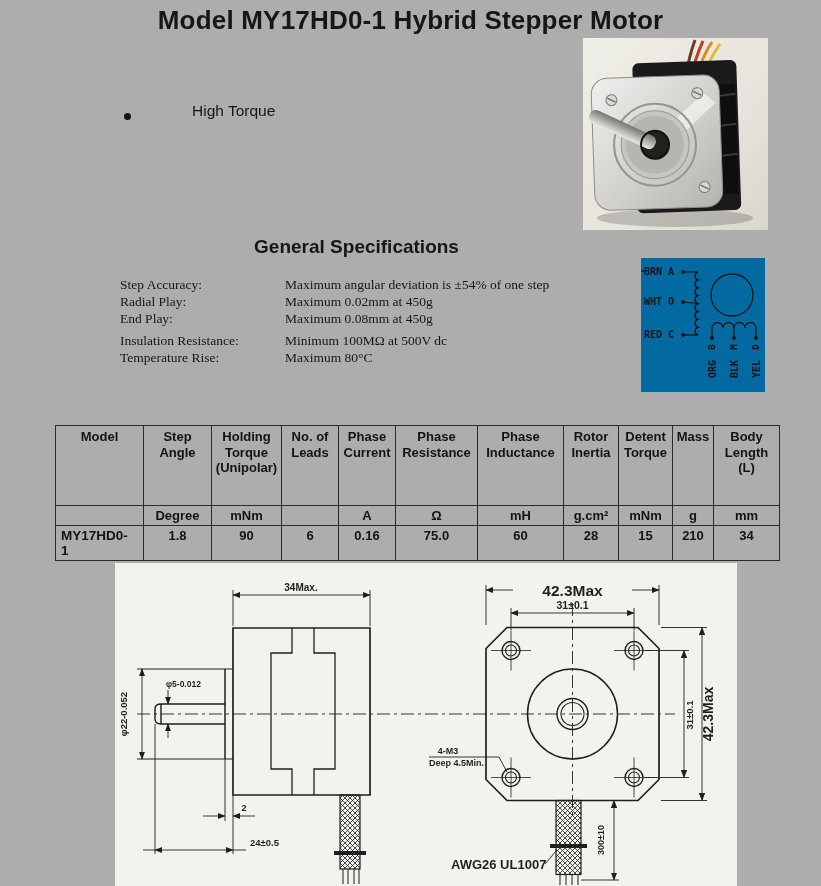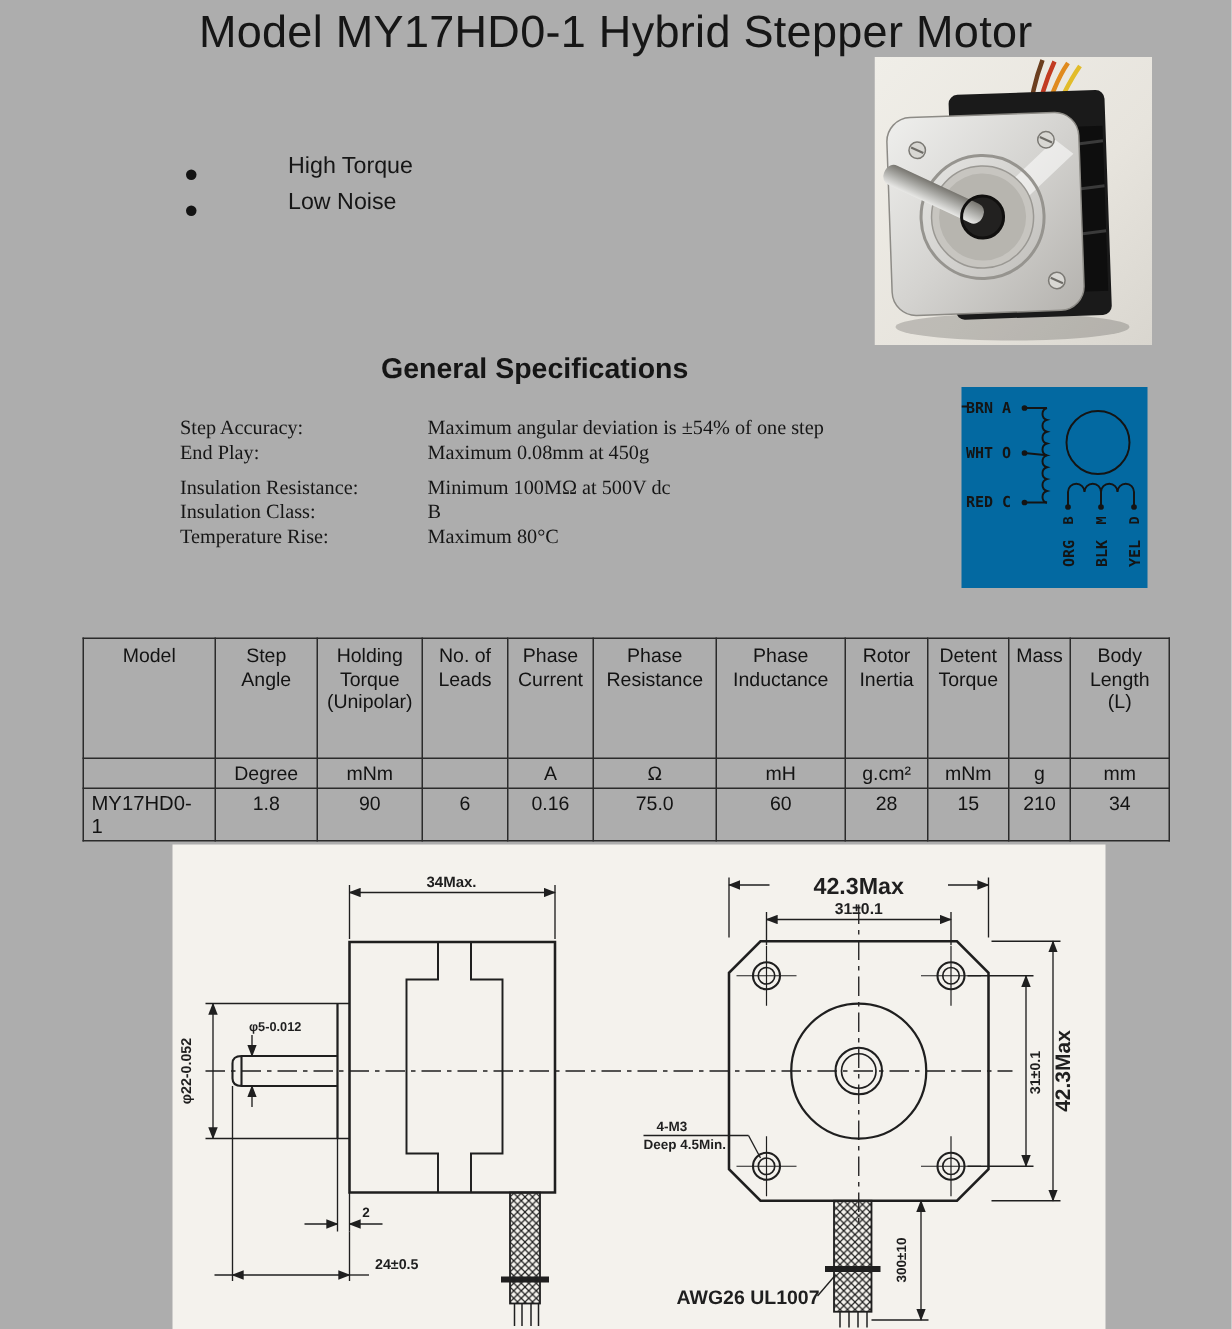--- a/index.html
+++ b/index.html
@@ -8,21 +8,21 @@
     width:821px;height:886px;
     background:#ADADAD;
     font-family:"Liberation Sans", sans-serif;
     color:#161616;
     overflow:hidden;
   }
   .abs{position:absolute;}
   .doc-title{
     top:5px;left:0;width:821px;
     text-align:center;
-    font-size:30px;font-weight:normal;letter-spacing:0.2px;
+    font-size:26px;font-weight:bold;letter-spacing:0.2px;
   }
   .features{left:124px;top:97px;}
   .feature-row{display:flex;align-items:flex-end;height:23.4px;font-size:15.5px;}
   .bullet-dot{width:7px;height:7px;border-radius:50%;background:#141414;margin-right:61px;flex:0 0 auto;}
   .section-heading{
     top:236px;left:0;width:713px;text-align:center;
     font-size:19px;font-weight:bold;
   }
   .specs{left:120px;top:277px;font-size:13.5px;}
   .spec-row{display:flex;line-height:16.8px;font-family:Liberation Serif, serif;}
@@ -34,21 +34,21 @@
   .wiring-box .ln{stroke:#141414;fill:none;}
   .spec-table{
     left:55px;top:425px;
     border-collapse:collapse;table-layout:fixed;
     font-size:13px;color:#131313;
   }
   .spec-table td,.spec-table th{
     border:1.6px solid #2b2b2b;
     padding:2px 3px;
     text-align:center;
-    font-weight:normal;
+    font-weight:bold;
     overflow:hidden;
   }
   .spec-table .hdr td{height:74px;vertical-align:top;padding-top:3px;line-height:15.5px;}
   .spec-table .units td{height:15px;vertical-align:middle;line-height:14px;}
   .spec-table .data td{height:30px;vertical-align:top;line-height:15px;margin-top:20px;}
   .spec-table .data td.model-cell{text-align:left;padding-left:5px;padding-right:12px;font-size:13.5px;}
   .drawing-panel{left:115px;top:563px;width:622px;height:323px;background:#F4F2ED;}
   .drawing-panel text{fill:#1f1f1f;font-family:"Liberation Sans",sans-serif;font-weight:bold;}
   .drawing-panel .ln{stroke:#1f1f1f;fill:none;}
   .cl{stroke-dasharray:13 4 3 4;}
@@ -57,24 +57,20 @@
 <body>
 
 <div class="page">
 
   <div class="abs doc-title">Model MY17HD0-1 Hybrid Stepper Motor</div>
 
   <div class="abs features">
     <div class="feature-row">
       <span class="bullet-dot"></span>
       <span>High Torque</span>
-    </div>
-    <div class="feature-row">
-      <span class="bullet-dot"></span>
-      <span>Low Noise</span>
     </div>
   </div>
 
   <div class="abs photo-box">
     <svg width="185" height="192" viewBox="0 0 185 192">
       <defs>
         <linearGradient id="pbg" x1="0" y1="0" x2="1" y2="1">
           <stop offset="0" stop-color="#F0EEE8"></stop>
             <stop offset="0.6" stop-color="#E7E4DD"></stop>
             <stop offset="1" stop-color="#D9D6CF"></stop>
@@ -124,30 +120,30 @@
   </div>
 
   <div class="abs section-heading">General Specifications</div>
 
   <div class="abs specs">
     <div class="spec-row">
       <span class="spec-label">Step Accuracy:</span>
       <span>Maximum angular deviation is ±54% of one step</span>
     </div>
     <div class="spec-row">
+      <span class="spec-label">Radial Play:</span>
+      <span>Maximum 0.02mm at 450g</span>
+    </div>
+    <div class="spec-row">
       <span class="spec-label">End Play:</span>
       <span>Maximum 0.08mm at 450g</span>
     </div>
     <div class="spec-row gap">
       <span class="spec-label">Insulation Resistance:</span>
       <span>Minimum 100MΩ at 500V dc</span>
-    </div>
-    <div class="spec-row">
-      <span class="spec-label">Insulation Class:</span>
-      <span>B</span>
     </div>
     <div class="spec-row">
       <span class="spec-label">Temperature Rise:</span>
       <span>Maximum 80°C</span>
     </div>
   </div>
 
   <div class="abs wiring-box">
     <svg width="124" height="134" viewBox="0 0 124 134">
       <line class="ln" x1="0" y1="13" x2="5" y2="13" stroke-width="1.2"></line>

